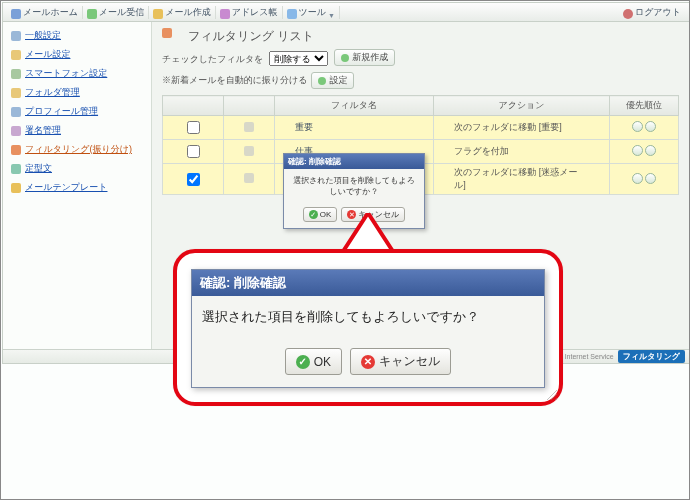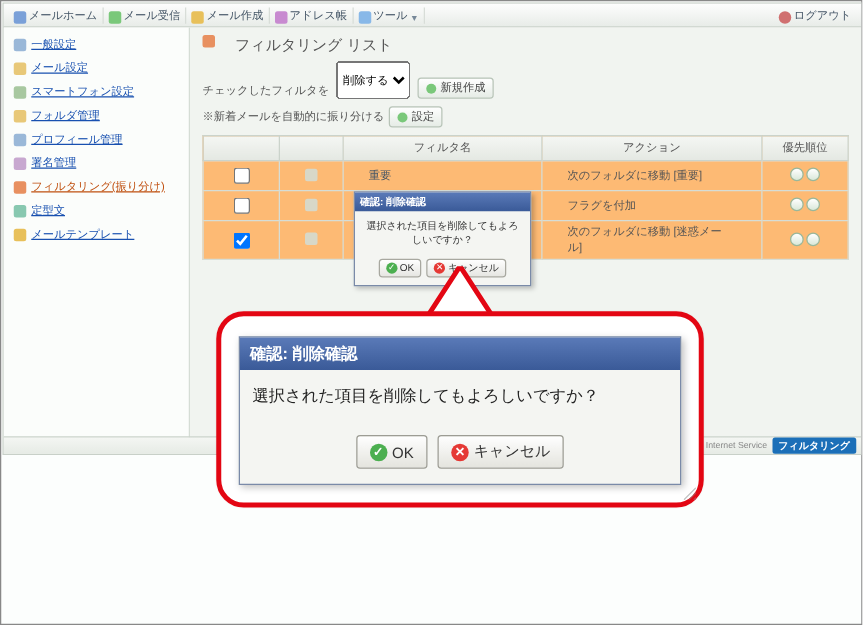--- a/index.html
+++ b/index.html
@@ -11,24 +11,24 @@
 .topbar .logout{display:flex;align-items:flex-end;gap:2px;padding:0 4px;cursor:pointer}
 .icon{display:inline-block;width:10px;height:10px;border-radius:2px}
 .body{display:flex;height:calc(100% - 18px - 14px)}
 .sidebar{width:148px;background:#fbfdfb;border-right:1px solid #d5ddd5;padding:4px 0}
 .sidebar .item{display:flex;align-items:center;gap:4px;padding:3px 8px;font-size:9px;cursor:pointer}
 .sidebar .item a{color:#1850b0;text-decoration:underline}
 .sidebar .item.active a{color:#c05010}
 .main{flex:1;background:#f1f4f0;padding:6px 10px;overflow:hidden}
 .panel-title{display:flex;align-items:flex-start;gap:16px;font-size:12px;color:#555;margin-bottom:4px}
 .controls{display:flex;align-items:flex-end;gap:6px;font-size:9px;color:#555;margin-bottom:6px}
-.controls select{font-size:9px;height:30px}
+.controls select{font-size:9px;height:15px}
 .btn{display:inline-flex;align-items:center;gap:3px;background:linear-gradient(#fefefe,#e6ece6);border:1px solid #b8c4b8;border-radius:3px;padding:1px 6px;font-size:9px;color:#444;cursor:pointer}
 .subnote{display:flex;align-items:center;gap:4px;font-size:9px;color:#555;margin-bottom:6px}
-.tbl{width:100%;border-collapse:collapse;font-size:9px;background:#fdba74}
+.tbl{width:100%;border-collapse:collapse;font-size:9px;background:#fef9c3}
 .tbl th{background:linear-gradient(#f4f6f3,#e4e8e2);border:1px solid #cbd3cb;padding:3px 4px;color:#555;font-weight:normal;text-align:center}
 .tbl td{border:1px solid #d6ddd6;padding:2px 20px;color:#555}
 .tbl td.c{text-align:center}
 .pri-btn{display:inline-block;width:9px;height:9px;border:1px solid #9ab79a;border-radius:50%;background:linear-gradient(#fff,#d9e8d9);margin:0 1px;cursor:pointer}
 .footer{position:absolute;left:0;bottom:0;width:100%;height:14px;background:linear-gradient(#f4f6f3,#e6ebe5);border-top:1px solid #cbd3cb;display:flex;align-items:center;justify-content:flex-end;padding:0 4px;font-size:8px;color:#666;box-sizing:border-box;gap:4px}
 .pagerdot{width:8px;height:8px;border:1px solid #9ab79a;border-radius:50%;background:#fff;cursor:pointer}
 .brand{background:#1b6fb8;color:#fff;font-size:8px;padding:1px 5px;border-radius:2px;font-weight:bold}
 
 .modal-sm{position:absolute;left:280px;top:150px;width:140px;background:#f4f5f2;border:1px solid #7a8aa8;box-shadow:2px 2px 4px rgba(0,0,0,.25)}
 .modal-sm .hd{background:linear-gradient(#5a7ab8,#3a5a98);color:#fff;font-size:8px;font-weight:bold;padding:2px 4px}

